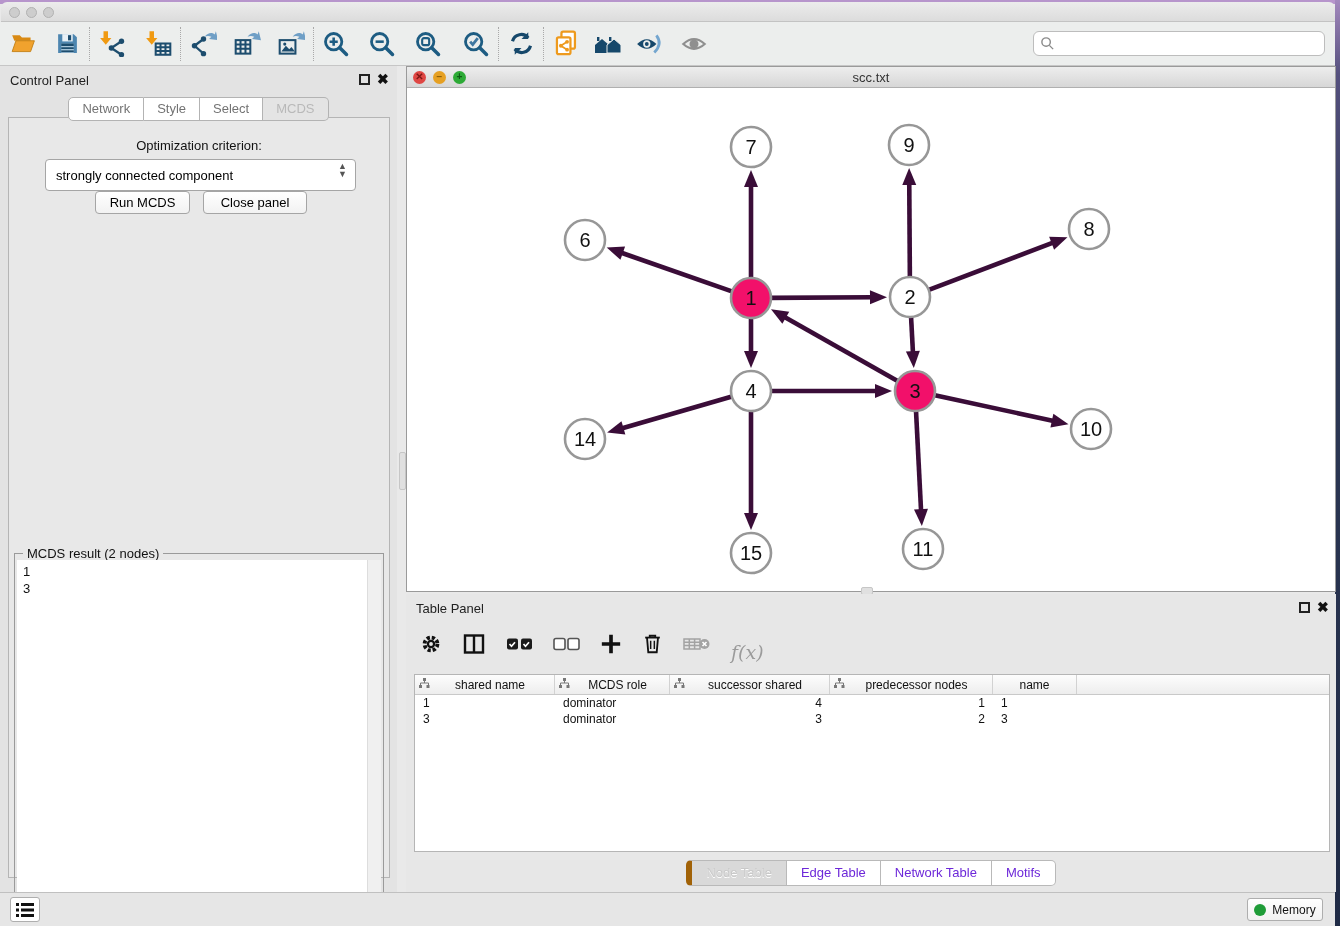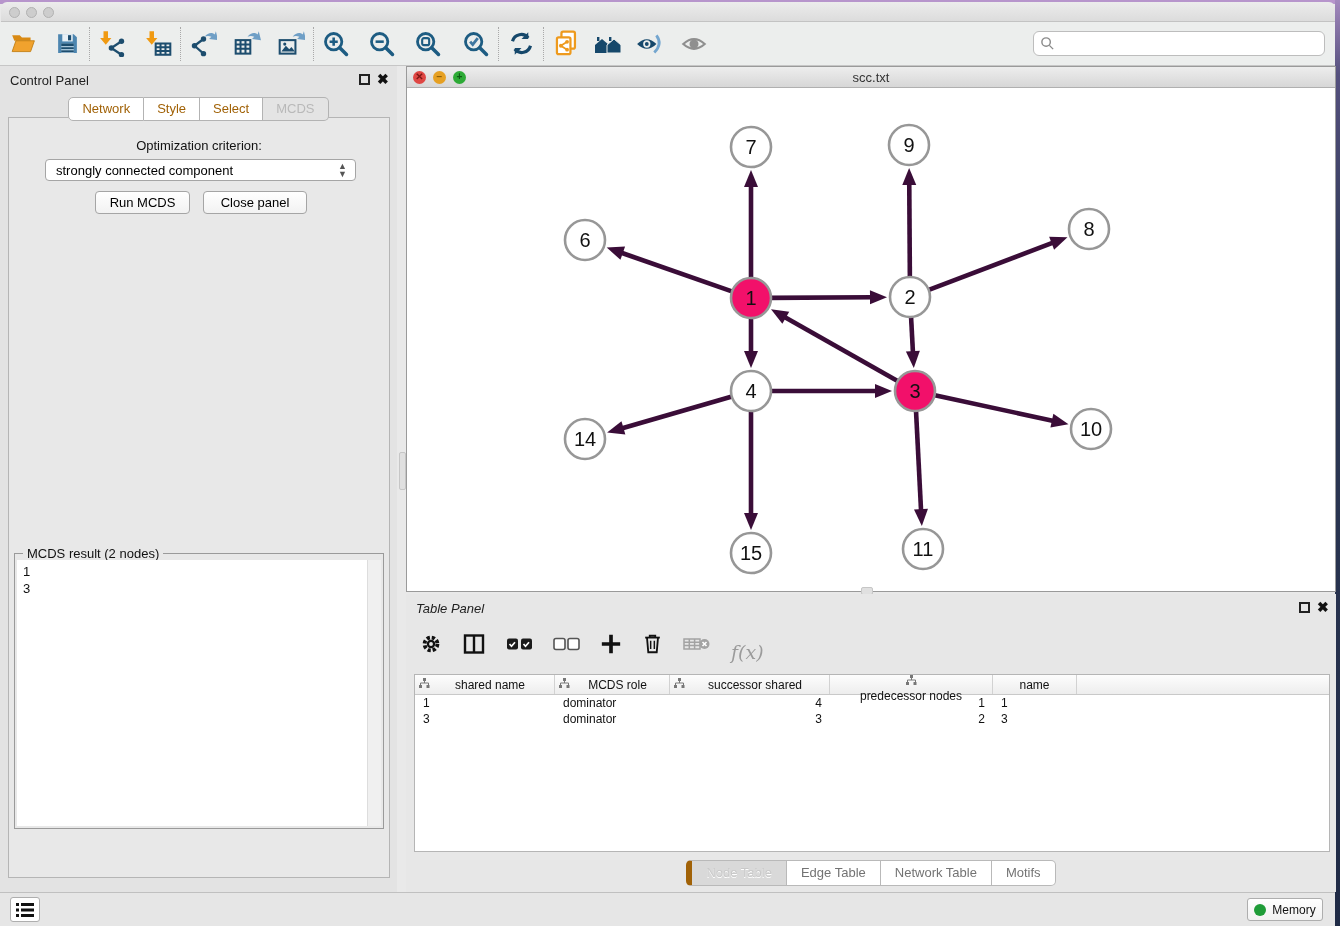--- a/index.html
+++ b/index.html
@@ -30,37 +30,37 @@
              padding-left:26px; font-size:13px; background:#fff; outline:none; }
   #toolbar-search .mag { position:absolute; left:7px; top:5px; }
 
   
   #control-panel { position:absolute; left:0; top:66px; width:397px; height:826px; background:#e3e3e3; }
   #cp-header { position:absolute; left:0; top:0; width:100%; height:26px; }
   #cp-header .cp-title { position:absolute; left:10px; top:7px; font-size:13px; color:#222; }
   .float-btn { position:absolute; top:8px; width:11px; height:11px; border:2px solid #222; background:transparent; }
   .close-btn { position:absolute; top:5px; font-size:14px; font-weight:bold; color:#111; line-height:16px; }
   #cp-tabs { position:absolute; left:0; top:31px; width:100%; display:flex; justify-content:center; z-index:3; }
-  .cp-tab { font-size:13px; padding:3px 13px 4px; background:#fff; border:1px solid #b3b3b3; border-left:none; color:#a16207; }
+  .cp-tab { font-size:13px; padding:3px 13px 4px; background:#fff; border:1px solid #b3b3b3; border-left:none; color:#737373; }
   .cp-tab:first-child { border-left:1px solid #b3b3b3; border-radius:5px 0 0 5px; }
   .cp-tab:last-child { border-radius:0 5px 5px 0; }
   .cp-tab.selected { background:#e4e4e4; color:#b9b9b9; }
   #cp-body { position:absolute; left:8px; top:51px; width:382px; height:761px; background:#e8e8e8;
              border:1px solid #b5b5b5; }
   #opt-label { position:absolute; top:20px; width:100%; text-align:center; font-size:13px; color:#111; }
-  #opt-select { position:absolute; left:36px; top:41px; width:311px; height:22px; background:#fff;
+  #opt-select { position:absolute; left:36px; top:41px; width:311px; height:32px; background:#fff;
                 border:1px solid #a5a5a5; border-radius:4px; font-size:13px; display:flex; align-items:center;
                 padding-left:10px; }
   #opt-select .updown { position:absolute; right:8px; top:2px; display:flex; flex-direction:column; line-height:8px; font-size:9px; color:#555; }
   .cp-btn { position:absolute; top:73px; height:23px; background:linear-gradient(#ffffff,#f2f2f2);
             border:1px solid #a5a5a5; border-radius:4px; font-size:13px; display:flex;
             align-items:center; justify-content:center; }
   #run-btn { left:86px; width:95px; }
   #closepanel-btn { left:194px; width:104px; }
-  #mcds-fieldset { position:absolute; left:5px; top:435px; width:370px; height:276px; border:1px solid #9a9a9a; }
+  #mcds-fieldset { position:absolute; left:5px; top:435px; width:370px; height:374px; border:1px solid #9a9a9a; }
   #mcds-legend { position:absolute; left:8px; top:-8px; background:#e8e8e8; padding:0 4px; font-size:13px; color:#111; }
   #mcds-text { position:absolute; left:2px; top:6px; right:16px; bottom:2px; background:#fff; }
   #mcds-text pre { font-family:"Liberation Sans", sans-serif; font-size:13px; padding:3px 0 0 6px; line-height:17px; color:#111; }
   #mcds-scroll { position:absolute; top:6px; right:2px; bottom:2px; width:14px; background:#f0f0f0; border-left:1px solid #ddd; }
 
   
   #network-window { position:absolute; left:406px; top:66px; width:930px; height:526px;
                     border:1px solid #9a9a9a; background:#fff; }
   #nw-titlebar { position:absolute; left:0; top:0; width:100%; height:21px;
                  background:linear-gradient(#ededed,#d7d7d7); border-bottom:1px solid #b0b0b0; }
@@ -71,34 +71,34 @@
 
   
   #splitter-left-handle { position:absolute; left:399px; top:452px; width:7px; height:38px;
                           background:#e0e0e0; border:1px solid #c6c6c6; border-radius:2px; }
   #splitter-bottom-handle { position:absolute; left:861px; top:587px; width:12px; height:8px;
                           background:#e0e0e0; border:1px solid #c6c6c6; border-radius:2px; }
 
   
   #table-panel { position:absolute; left:406px; top:594px; width:930px; height:298px; background:#e7e7e7; }
   #tp-header { position:absolute; left:0; top:0; width:100%; height:26px; }
-  #tp-header .tp-title { position:absolute; left:10px; top:7px; font-size:13px; color:#222;font-style:italic; }
+  #tp-header .tp-title { position:absolute; left:10px; top:7px; font-size:13px; color:#222; }
   #tp-toolbar { position:absolute; left:14px; top:30px; height:40px; display:flex; align-items:center; gap:20px; }
   .tp-icon { display:flex; align-items:center; justify-content:center; cursor:default; }
   #fx-label { font-family:"DejaVu Serif", serif; font-style:italic; font-size:19px; color:#9b9b9b;margin-top:16px; }
   #node-table { position:absolute; left:8px; top:80px; width:916px; height:178px; background:#fff;
                 border:1px solid #b5b5b5; overflow:hidden; }
   #nt-head { display:flex; height:20px; border-bottom:1px solid #c9c9c9; background:linear-gradient(#fdfdfd,#ededed); }
   .nt-th { display:flex; align-items:center; border-right:1px solid #d2d2d2; font-size:12px; color:#111;
            padding:0 4px; }
   .nt-th .th-label { flex:1; text-align:center; }
   .nt-row { display:flex; height:16px; font-size:12px; color:#111; }
   .nt-td { padding:0 8px; line-height:16px; white-space:nowrap; overflow:hidden; }
   #tp-tabs { position:absolute; left:0; top:266px; width:100%; display:flex; justify-content:center; }
-  .tp-tab { font-size:13px; padding:4px 14px 5px; background:#fff; border:1px solid #b9b9b9; border-left:none; color:#737373; }
+  .tp-tab { font-size:13px; padding:4px 14px 5px; background:#fff; border:1px solid #b9b9b9; border-left:none; color:#6d28d9; }
   .tp-tab:first-child { border-left:6px solid #a16207; border-radius:5px 0 0 5px; }
   .tp-tab:last-child { border-radius:0 5px 5px 0; }
   .tp-tab.selected { background:#d9d9d9; color:#c9c9c9; text-shadow:0 1px 0 #fff; }
 
   
   #status-bar { position:absolute; left:0; top:892px; width:1335px; height:34px; background:#e6e6e6;
                 border-top:1px solid #c0c0c0; }
   #statusbar-list-btn { position:absolute; left:10px; top:4px; width:30px; height:25px; background:#fff;
                 border:1px solid #aeaeae; border-radius:3px; display:flex; align-items:center; justify-content:center; }
   #memory-btn { position:absolute; right:12px; top:5px; width:76px; height:23px; background:linear-gradient(#fff,#f1f1f1);
@@ -450,21 +450,21 @@
         </div>
         <div class="nt-th" style="width: 160px;">
           <span><svg width="11" height="11" viewBox="0 0 11 11">
               <rect x="4" y="0" width="3" height="3" fill="#777"></rect>
               <rect x="0" y="7" width="3" height="3" fill="#777"></rect>
               <rect x="7.5" y="7" width="3" height="3" fill="#777"></rect>
               <path d="M5.5 3v2M1.5 7V5h8v2" stroke="#777" fill="none"></path>
             </svg></span>
           <span class="th-label">successor shared</span>
         </div>
-        <div class="nt-th" style="width: 163px; flex-direction: column;">
+        <div class="nt-th" style="width: 163px;">
           <span><svg width="11" height="11" viewBox="0 0 11 11">
               <rect x="4" y="0" width="3" height="3" fill="#777"></rect>
               <rect x="0" y="7" width="3" height="3" fill="#777"></rect>
               <rect x="7.5" y="7" width="3" height="3" fill="#777"></rect>
               <path d="M5.5 3v2M1.5 7V5h8v2" stroke="#777" fill="none"></path>
             </svg></span>
           <span class="th-label">predecessor nodes</span>
         </div>
         <div class="nt-th" style="width: 84px;">
           <span class="th-label">name</span>

